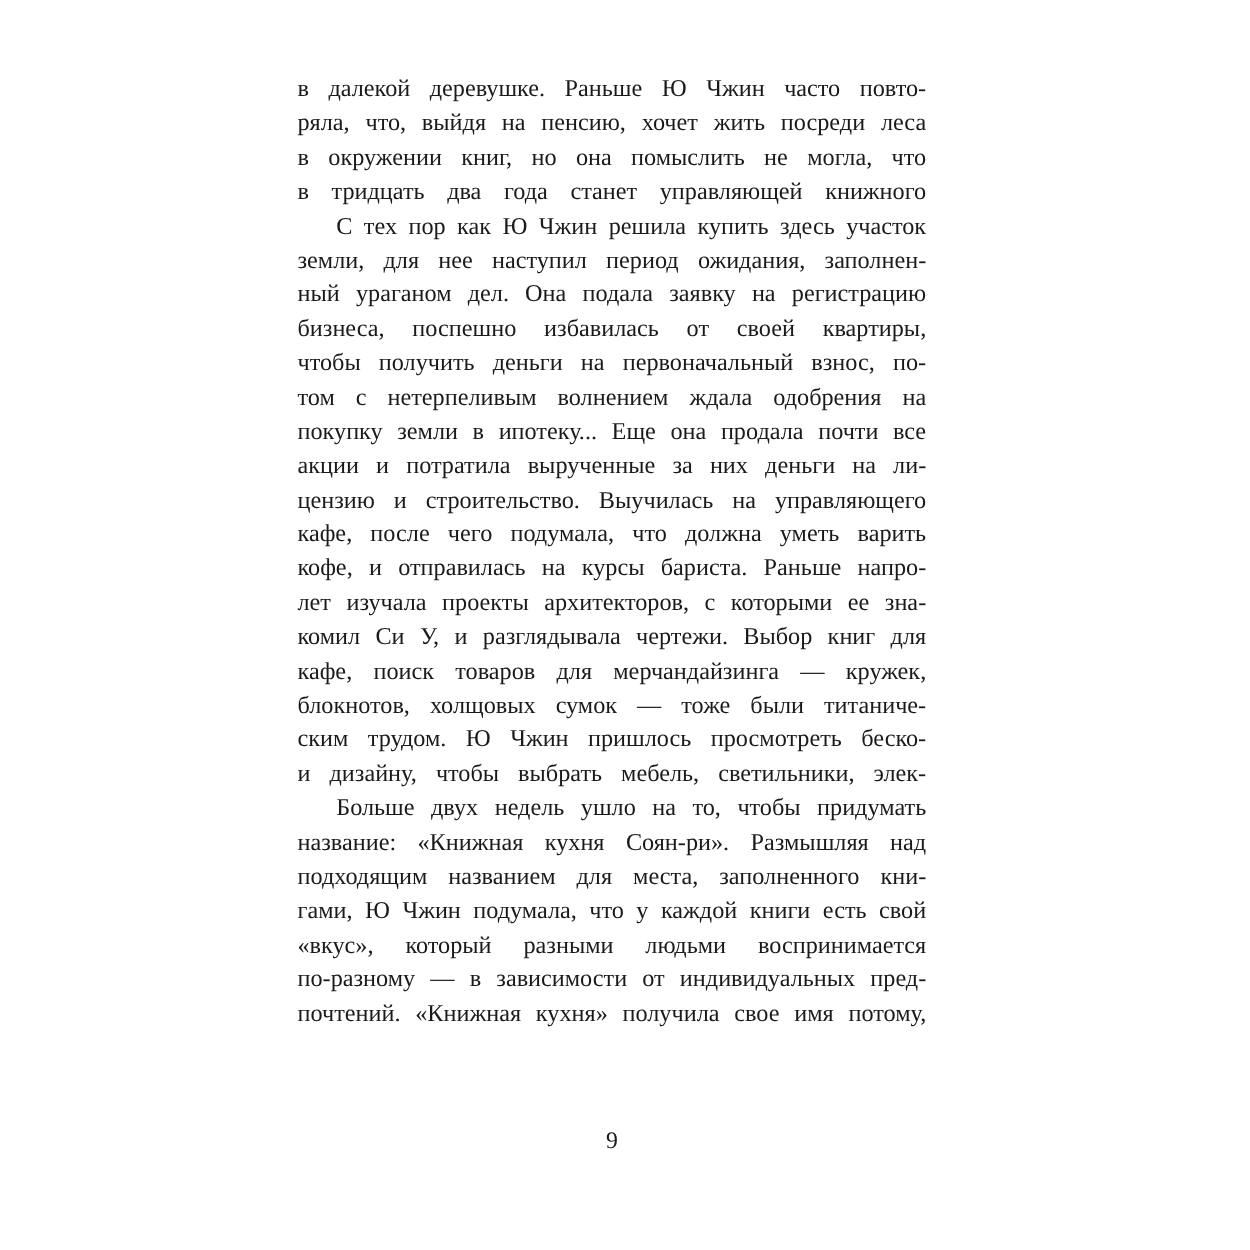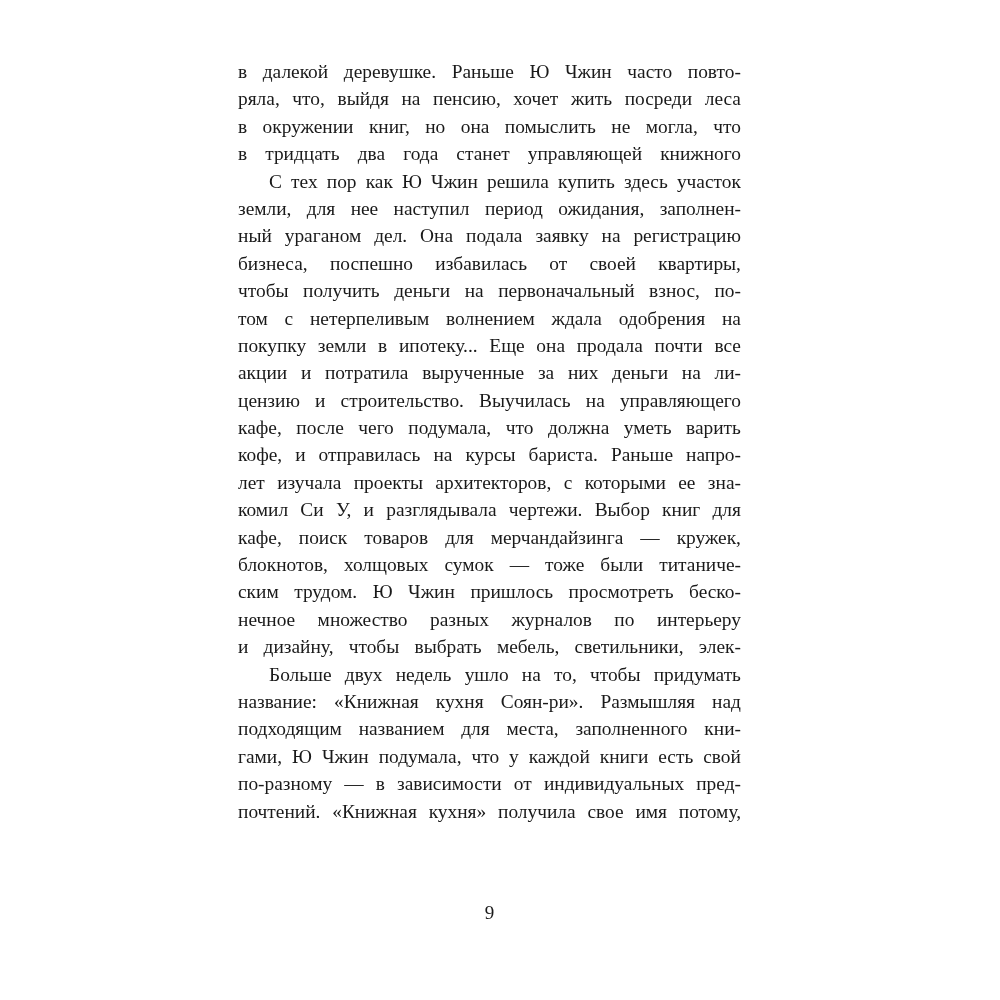--- a/index.html
+++ b/index.html
@@ -281,28 +281,20 @@
         <div class="line just">
           <span class="w">ским</span>
           <span class="w">трудом.</span>
           <span class="w">Ю</span>
           <span class="w">Чжин</span>
           <span class="w">пришлось</span>
           <span class="w">просмотреть</span>
           <span class="w">беско-</span>
         </div>
         <div class="line just">
-          <span class="w">нечное</span>
-          <span class="w">множество</span>
-          <span class="w">разных</span>
-          <span class="w">журналов</span>
-          <span class="w">по</span>
-          <span class="w">интерьеру</span>
-        </div>
-        <div class="line just">
           <span class="w">и</span>
           <span class="w">дизайну,</span>
           <span class="w">чтобы</span>
           <span class="w">выбрать</span>
           <span class="w">мебель,</span>
           <span class="w">светильники,</span>
           <span class="w">элек-</span>
         </div>
       </div>
       <div class="para">
@@ -338,20 +330,27 @@
           <span class="w">Чжин</span>
           <span class="w">подумала,</span>
           <span class="w">что</span>
           <span class="w">у</span>
           <span class="w">каждой</span>
           <span class="w">книги</span>
           <span class="w">есть</span>
           <span class="w">свой</span>
         </div>
         <div class="line just">
+          <span class="w">«вкус»,</span>
+          <span class="w">который</span>
+          <span class="w">разными</span>
+          <span class="w">людьми</span>
+          <span class="w">воспринимается</span>
+        </div>
+        <div class="line just">
           <span class="w">по-разному</span>
           <span class="w">—</span>
           <span class="w">в</span>
           <span class="w">зависимости</span>
           <span class="w">от</span>
           <span class="w">индивидуальных</span>
           <span class="w">пред-</span>
         </div>
         <div class="line just">
           <span class="w">почтений.</span>

